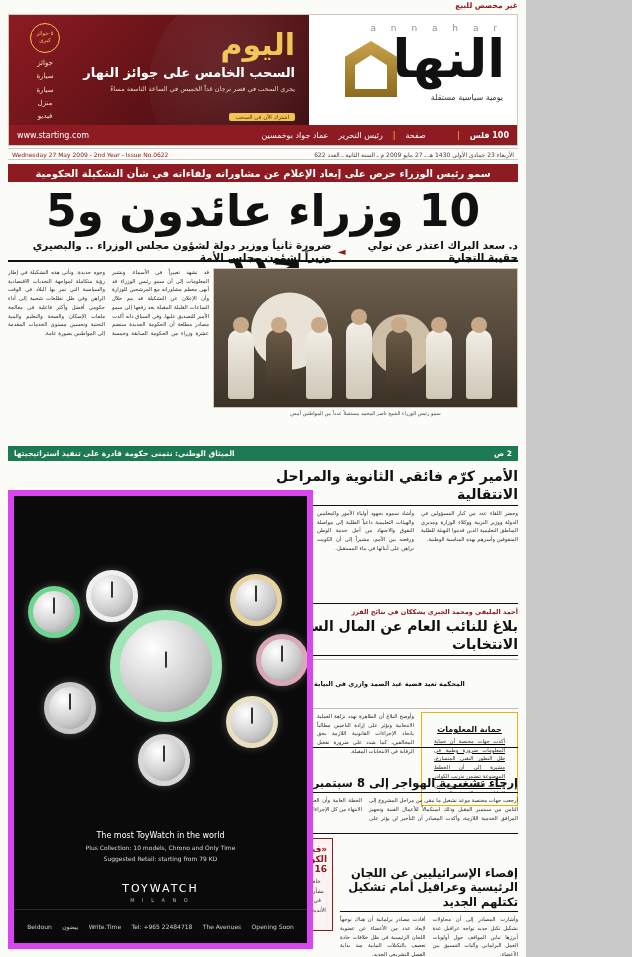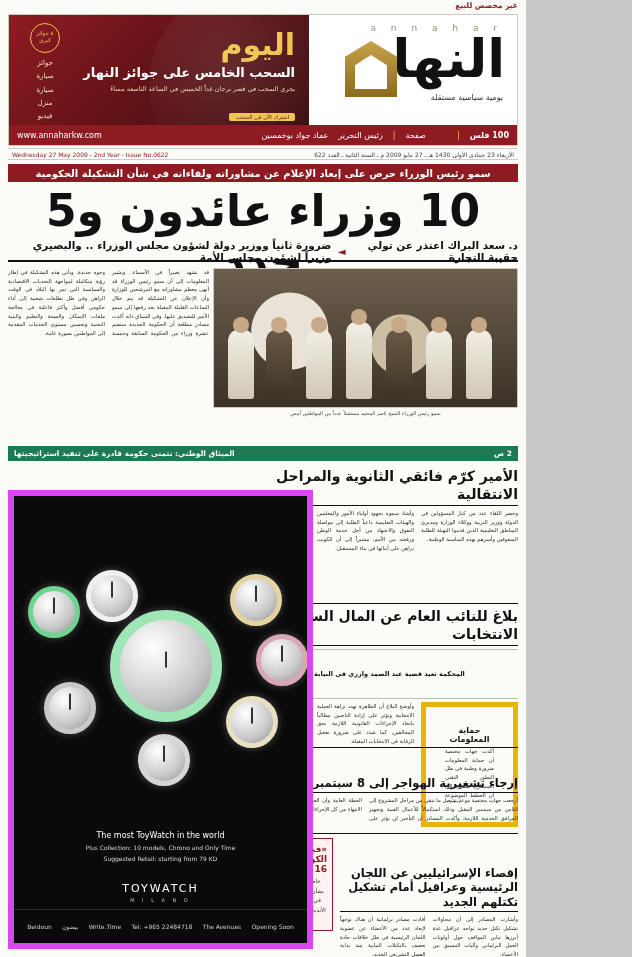--- a/index.html
+++ b/index.html
@@ -252,21 +252,21 @@
   .ad-logo .sub { display:block; font-size: 5px; letter-spacing: 3px; color:#bdbdbd; margin-top:2px;}
   .ad-footer {
     position: absolute; left: 0; right: 0; bottom: 0; height: 34px;
     border-top: 1px solid #2c2c2c;
     display: flex; align-items: center; justify-content: space-around;
     font-size: 6px; color: #cfcfcf; padding: 0 8px;
   }
 
   
   .sidebox {
-    border: 5px solid #eab308; padding: 19px; margin-top: 5px;
+    border: 1px solid #eab308; padding: 12px; margin-top: 5px; text-decoration: underline;
   }
   .sidebox .t {
     direction: rtl; font-size: 8px; font-weight: bold; color: #111;
     text-align: center; margin-bottom: 3px;
   }
   .promo {
     border: 1px solid #8e1b22; background: #fdf3f3; padding: 5px; margin-top: 5px;
   }
   .promo .t {
     direction: rtl; font-size: 9px; font-weight: bold; color: #8e1b22; 
@@ -310,21 +310,21 @@
 
     <div class="mast-strip">
       <span class="price">100 فلس</span>
       <span class="sep">|</span>
       <span class="pages">40</span>
       <span>صفحة</span>
       <span class="sep">|</span>
       <span>رئيس التحرير</span>
       <span>عماد جواد بوخمسين</span>
       <span style="flex:1"></span>
-      <span style="direction:ltr">www.annaharkw.com</span>
+      <span style="direction:ltr">www.starting.com</span>
     </div>
   </div>
 
   <div class="dateline">
     <span>الأربعاء 23 جمادى الأولى 1430 هـ ـ 27 مايو 2009 م ـ السنة الثانية ـ العدد 622</span>
     <span class="lat">Wednesday 27 May 2009 - 2nd Year - Issue No.0622</span>
   </div>
 
   <div class="kicker-bar">سمو رئيس الوزراء حرص على إبعاد الإعلام عن مشاوراته ولقاءاته في شأن التشكيلة الحكومية</div>
 
@@ -368,20 +368,21 @@
     <div style="display:flex; gap:7px;">
       <div class="body-text" style="flex:1; height:118px; overflow:hidden;">استقبل سمو أمير البلاد الشيخ صباح الأحمد الجابر الصباح في قصر بيان صباح أمس الطلبة المتفوقين في المرحلة الثانوية والمراحل الانتقالية وهنأهم على ما حققوه من نتائج متميزة مؤكداً أن الشباب هم عماد الوطن وثروته الحقيقية وأن الاهتمام بالتعليم يبقى على رأس أولويات الدولة.</div>
       <div class="body-text" style="flex:1; height:118px; overflow:hidden;">وأشاد سموه بجهود أولياء الأمور والمعلمين والهيئات التعليمية داعياً الطلبة إلى مواصلة التفوق والاجتهاد من أجل خدمة الوطن ورفعته بين الأمم، مشيراً إلى أن الكويت تراهن على أبنائها في بناء المستقبل.</div>
       <div class="body-text" style="flex:1; height:118px; overflow:hidden;">وحضر اللقاء عدد من كبار المسؤولين في الدولة ووزير التربية ووكلاء الوزارة ومديري المناطق التعليمية الذين قدموا التهنئة للطلبة المتفوقين وأسرهم بهذه المناسبة الوطنية.</div>
     </div>
     <div class="readmore">21-20 ص</div>
   </div>
 
   <div style="position:absolute; right:8px; top:598px; width:305px;">
     <div class="rule"></div>
+    <div class="story-over">أحمد المليفي ومحمد الجبري يشككان في نتائج الفرز</div>
     <div class="story-head">بلاغ للنائب العام عن المال السياسي في الانتخابات</div>
     <div class="story-sub">المحكمة تعيد قضية عبد الصمد وازري في النيابة تطلب الارتباط</div>
     <div style="display:flex; gap:7px;">
       <div class="body-text" style="flex:1; height:70px; overflow:hidden;">تقدم عدد من المرشحين ببلاغ إلى النائب العام طالبوا فيه بفتح تحقيق عاجل في ما وصفوه باستخدام المال السياسي في الانتخابات الأخيرة وأكدوا أن لديهم مستندات تثبت ذلك وسيقدمونها إلى جهات التحقيق في الوقت المناسب.</div>
       <div class="body-text" style="flex:1; height:70px; overflow:hidden;">وأوضح البلاغ أن الظاهرة تهدد نزاهة العملية الانتخابية وتؤثر على إرادة الناخبين مطالباً باتخاذ الإجراءات القانونية اللازمة بحق المخالفين، كما شدد على ضرورة تفعيل الرقابة في الانتخابات المقبلة.</div>
       <div style="flex:1;">
         <div class="sidebox" style="margin-top:0;">
           <div class="t">حماية المعلومات</div>
           <div class="body-text" style="height:56px; overflow:hidden;">أكدت جهات مختصة أن حماية المعلومات ضرورة وطنية في ظل التطور التقني المتسارع، مشيرة إلى أن الخطط الموضوعة تتضمن تدريب الكوادر وتحديث الأنظمة بما يضمن أمن البيانات ويعزز الثقة في الخدمات الإلكترونية المقدمة للجمهور على مدار العام.</div>
         </div>

